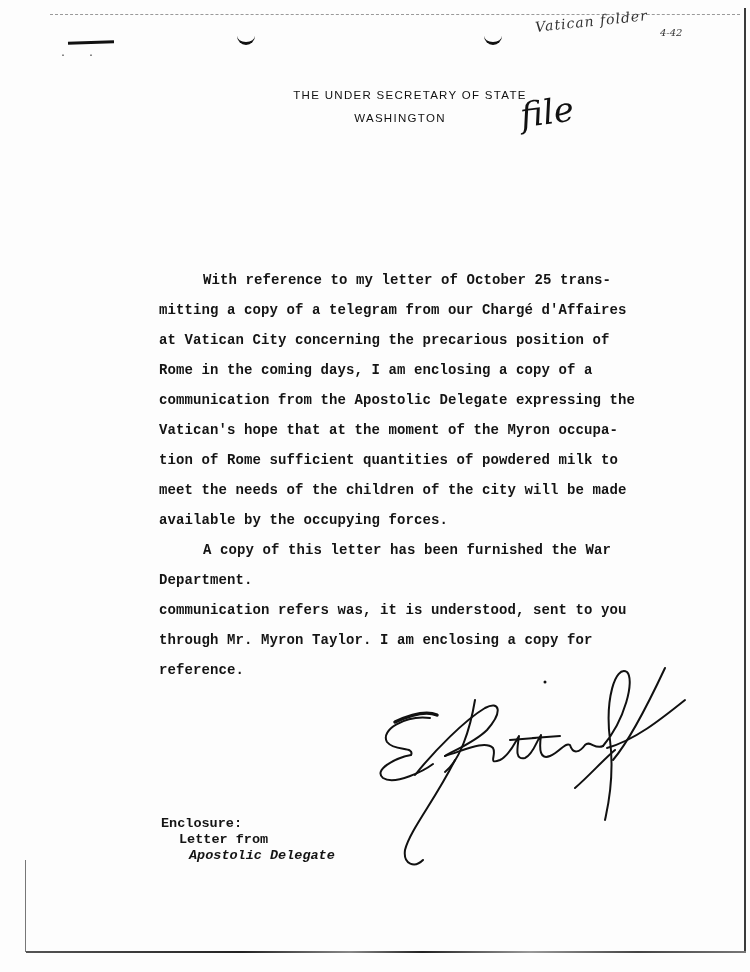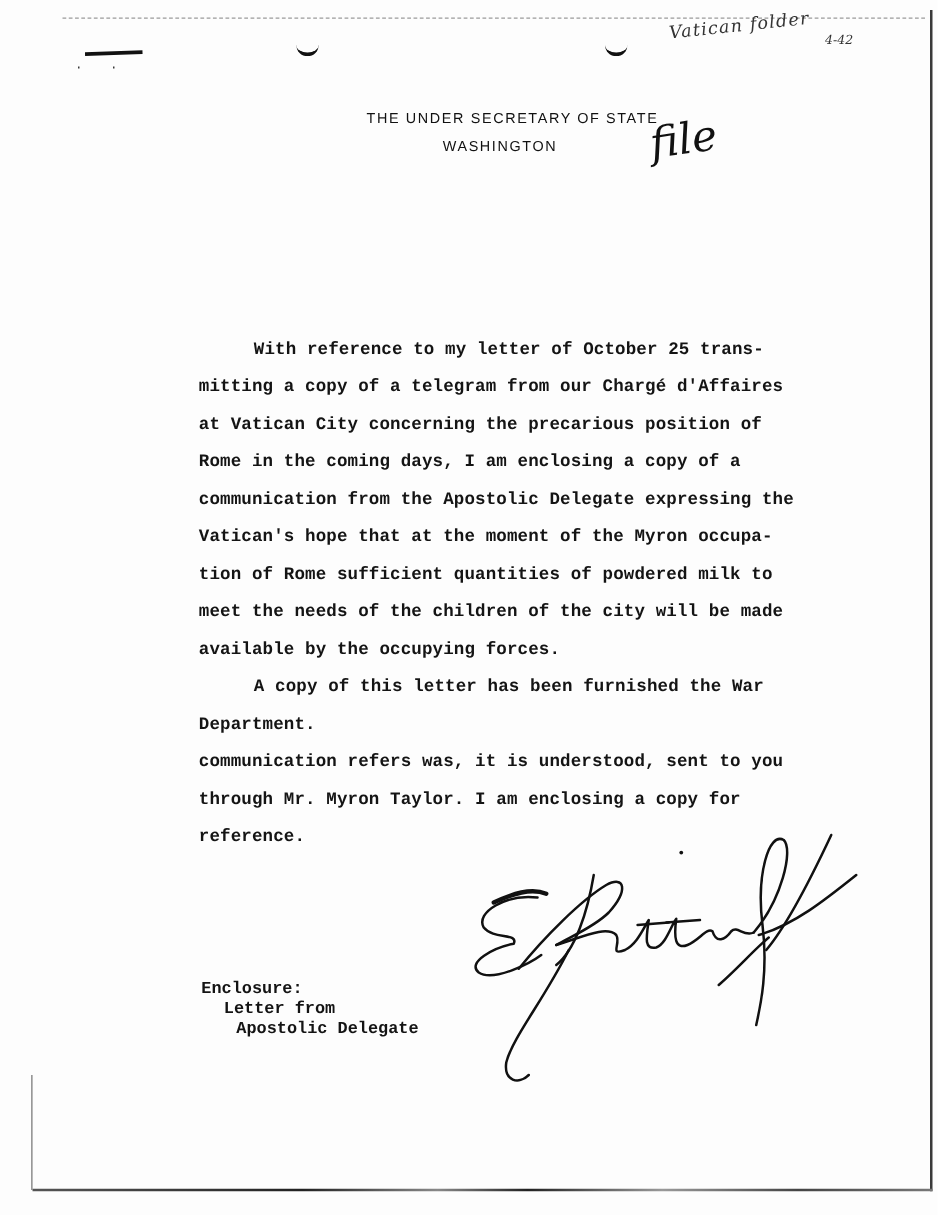--- a/index.html
+++ b/index.html
@@ -153,23 +153,23 @@
     }
 
     .enclosure {
       position: absolute;
       left: 161px; top: 784px;
       font-size: 13.5px;
       font-weight: bold;
       line-height: 16px;
       color: #141414;
     }
-    .enclosure .e1 { display: block; }
+    .enclosure .e1 { display: block; margin-top: 32px; }
     .enclosure .e2 { display: block; padding-left: 18px; }
-    .enclosure .e3 { display: block; padding-left: 28px; }
+    .enclosure .e3 { display: block; padding-left: 28px; font-style: italic; }
   </style>
 </head>
 <body>
 
 <div class="page">
 
   <div class="edge-top"></div>
   <div class="edge-right"></div>
   <div class="edge-bottom"></div>
   <div class="edge-left"></div>

